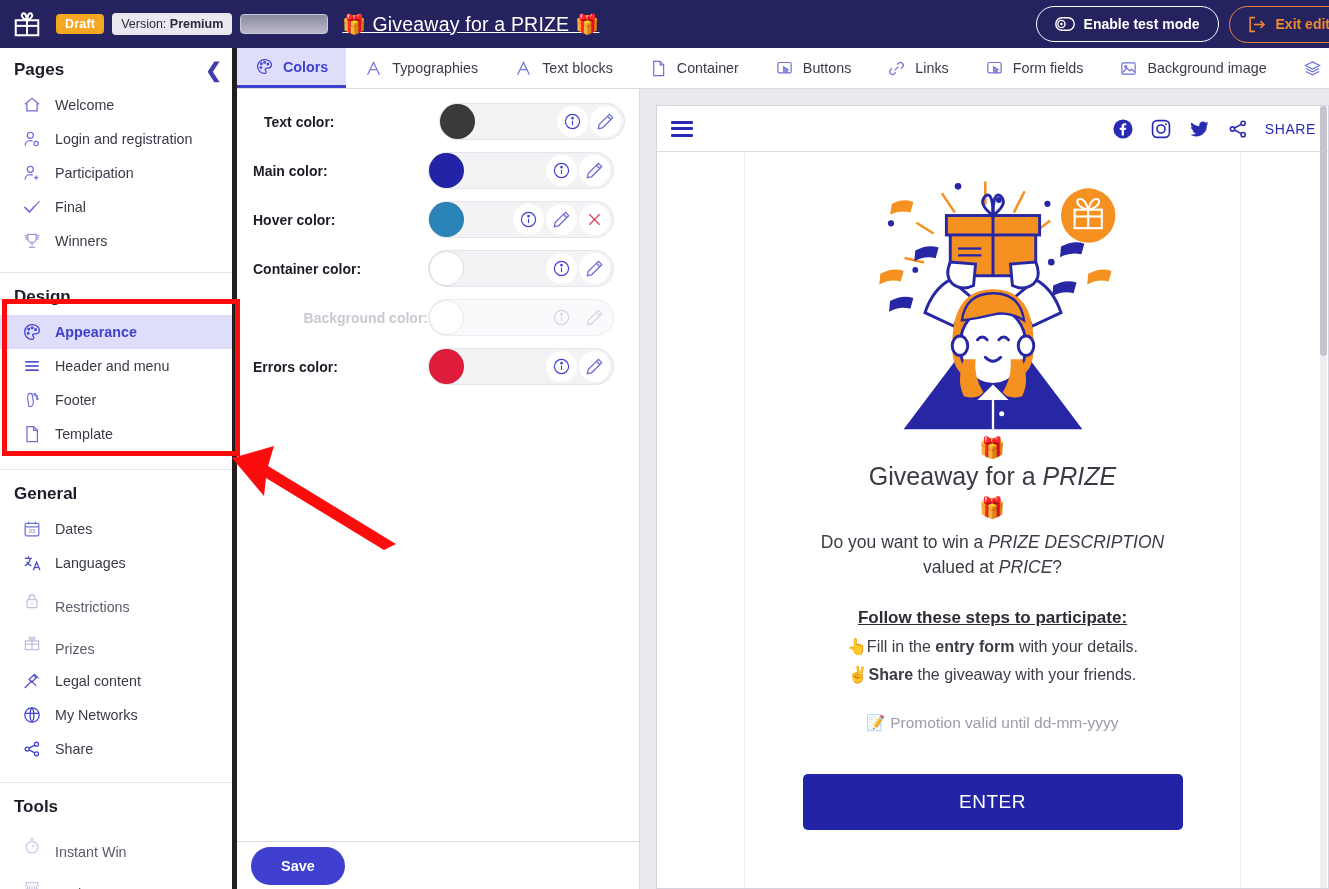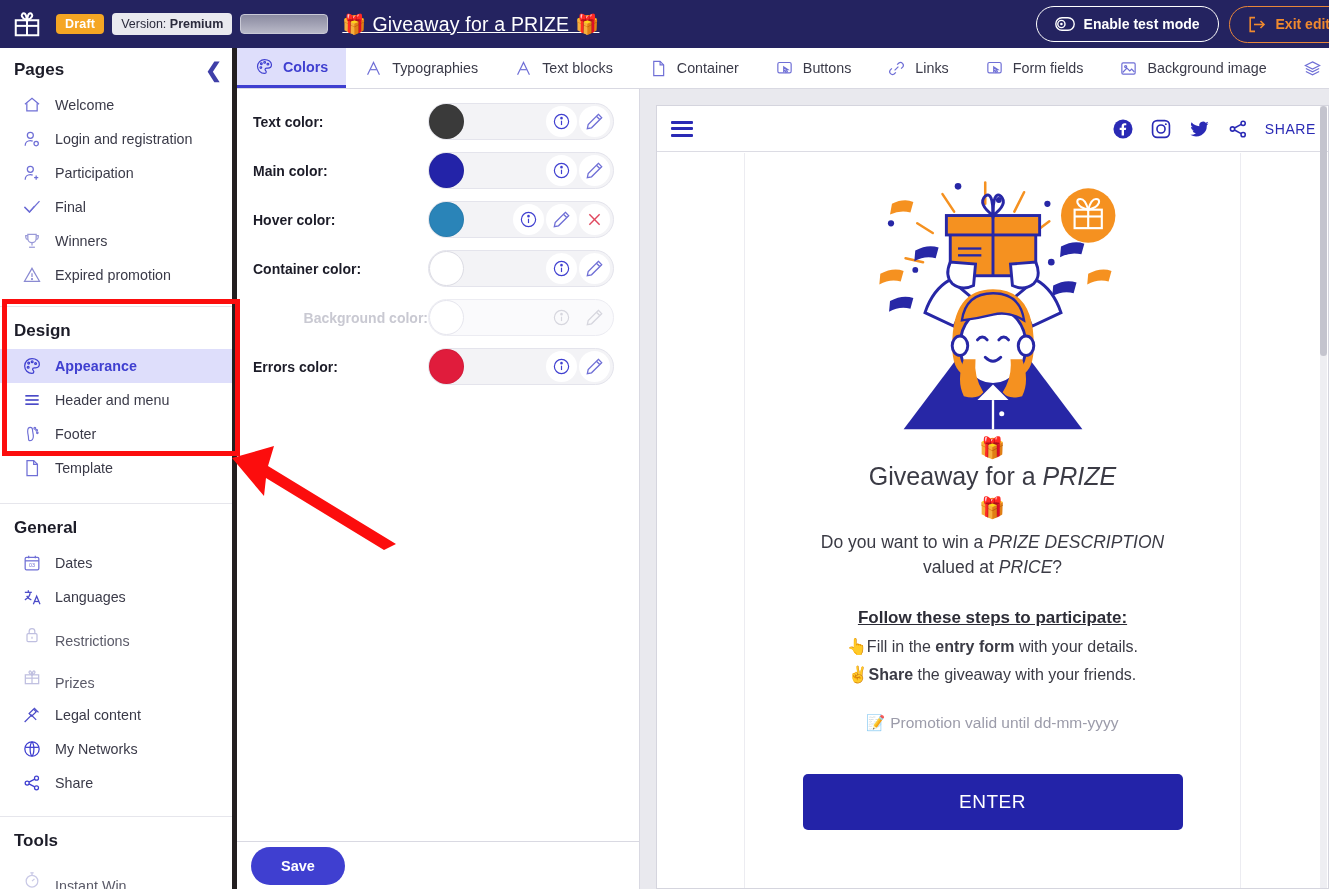--- a/index.html
+++ b/index.html
@@ -264,28 +264,20 @@
   <div class="sb-item">
     <svg class="ico" viewBox="0 0 24 24" fill="none" stroke="#9a9ad8" stroke-width="1.5">
       <path d="M7 4h10v5a5 5 0 0 1-10 0z"></path>
         <path d="M7 5.5H4.5v2A3 3 0 0 0 7 10.3"></path>
       <path d="M17 5.5h2.5v2A3 3 0 0 1 17 10.3"></path>
         <line x1="12" y1="14" x2="12" y2="17.5"></line>
       <line x1="8.5" y1="19.5" x2="15.5" y2="19.5"></line>
     </svg>
     <span class="lbl">Winners</span>
   </div>
-  <div class="sb-item">
-    <svg class="ico" viewBox="0 0 24 24" fill="none" stroke="#8a8ad2" stroke-width="1.5">
-      <path d="M12 4 21 19.5H3z"></path>
-        <line x1="12" y1="10" x2="12" y2="14.5"></line>
-        <circle cx="12" cy="16.8" r=".6" fill="#8a8ad2"></circle>
-    </svg>
-    <span class="lbl">Expired promotion</span>
-  </div>
 
   <div class="sb-sep" style="margin-top:14px;"></div>
 
   <div class="sb-section-head" style="padding-top:6px;">
     <span class="ttl">Design</span>
   </div>
   <div class="sb-item active">
     <svg class="ico" viewBox="0 0 24 24" fill="none" stroke="#3f3fd0" stroke-width="1.5">
       <path d="M12 3.2a8.8 8.8 0 1 0 0 17.6c1.4 0 2.2-.9 2.2-1.9 0-1.6-1.5-1.7-1.5-3 0-1 .9-1.8 2-1.8h1.6c2.6 0 4.5-1.7 4.5-4.2C20.8 6 17 3.2 12 3.2z"></path>
       <circle cx="8" cy="8.5" r="1.1"></circle>
@@ -487,21 +479,21 @@
       <polygon points="12,3.6 21,8.2 12,12.8 3,8.2"></polygon>
         <polyline points="3.6,12 12,16.2 20.4,12"></polyline>
         <polyline points="3.6,15.8 12,20 20.4,15.8"></polyline>
     </svg>
 
   </div>
 </div>
 
 <div id="panel">
 
-  <div class="color-row" style="margin-top:8px;">
+  <div class="color-row" style="margin-top:8px;justify-content:flex-end;">
     <span class="clabel">Text color:</span>
     <div class="swatch-pill">
       <span class="dot" style="background:#3a3a3a"></span>
       <span class="pill-actions">
         <span class="act">
           <svg width="19" height="19" viewBox="0 0 24 24" fill="none" stroke="#3f3fd0" stroke-width="1.5">
             <circle cx="12" cy="12" r="9"></circle>
               <line x1="12" y1="11" x2="12" y2="16.5"></line>
               <circle cx="12" cy="7.8" r=".9" fill="#3f3fd0"></circle>
           </svg>

